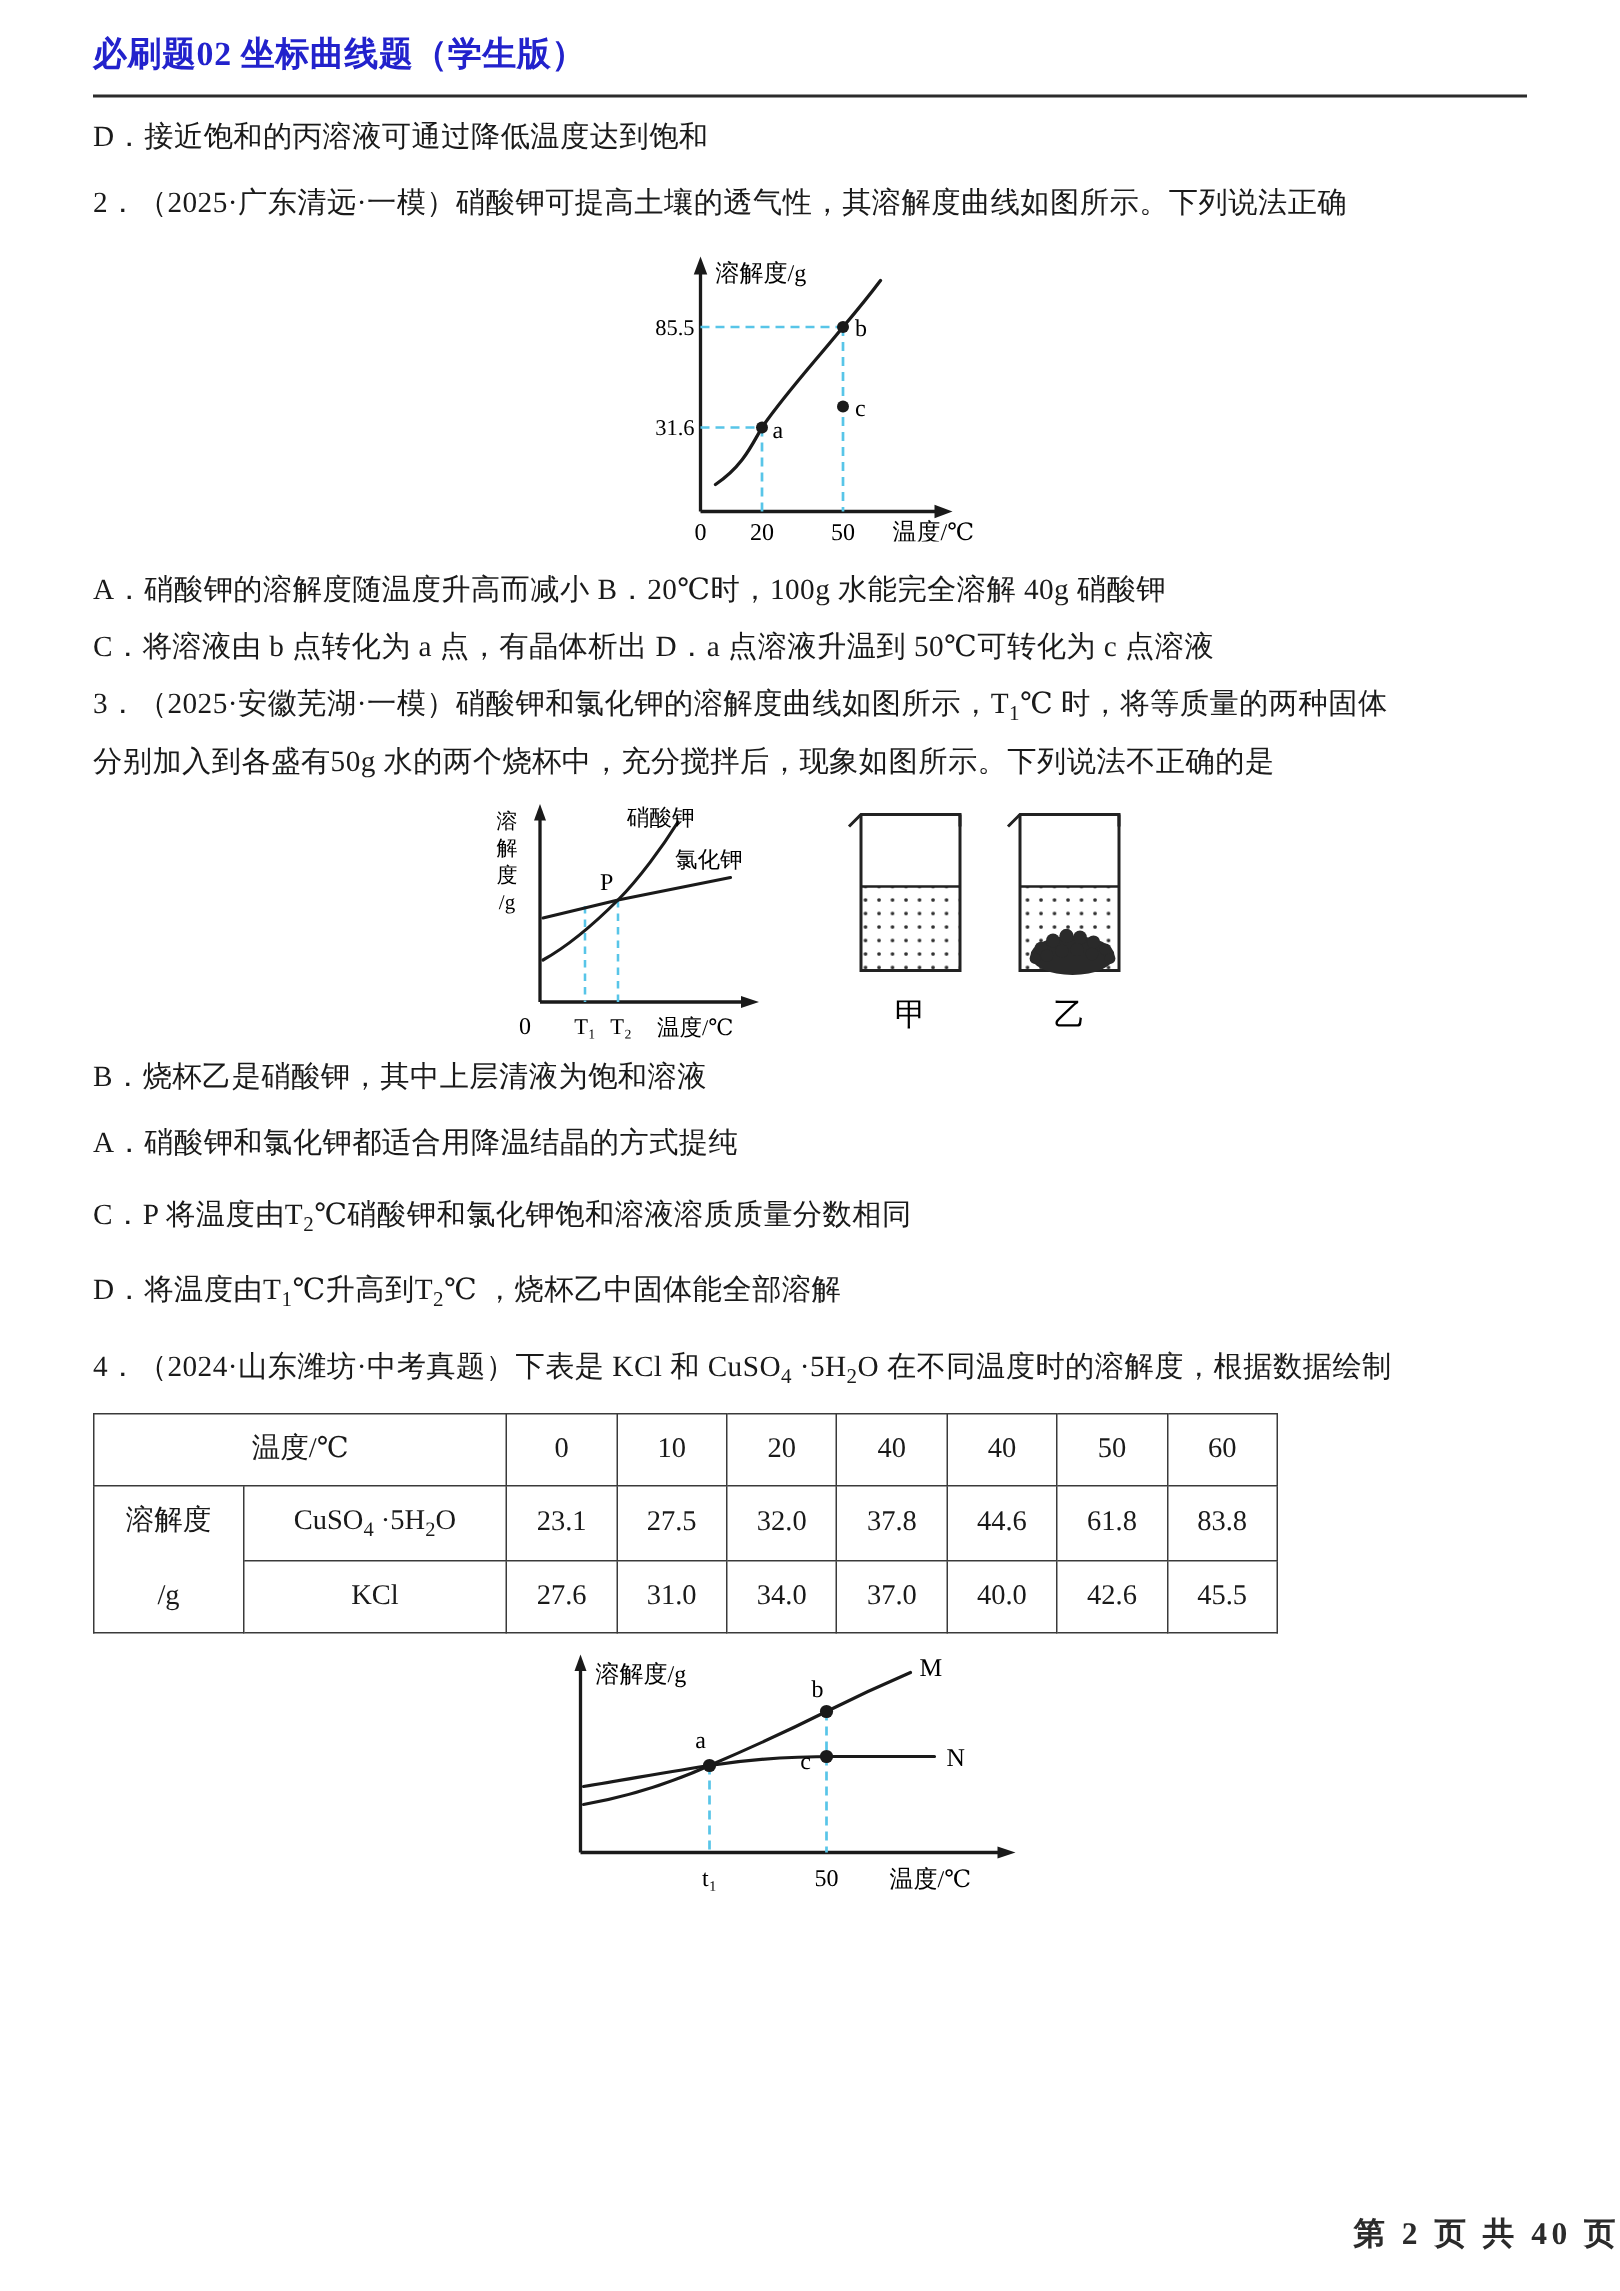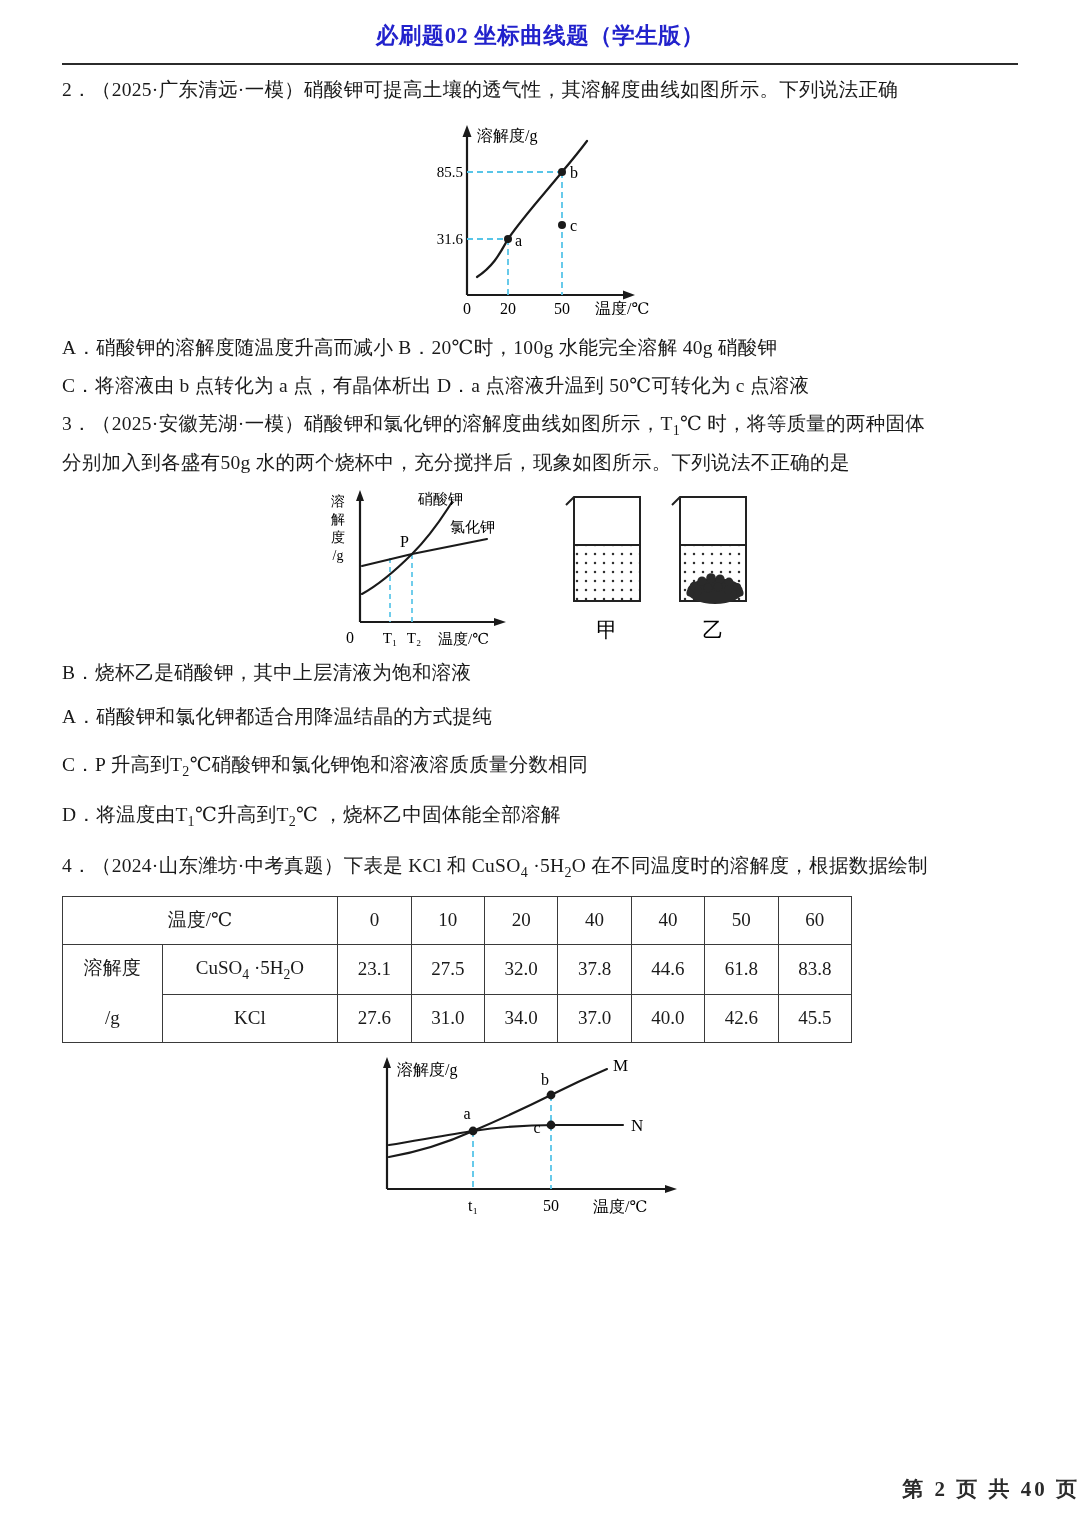--- a/index.html
+++ b/index.html
@@ -9,21 +9,20 @@
     background:#ffffff;
     font-family:"Liberation Serif","DejaVu Serif",serif;
     color:#1a1a1a;
     position:relative;
     overflow:hidden;
   }
   .page { position:relative; width:1080px; height:1527px; padding:0 62px; }
 
   
   .doc-title {
-    text-align:center;
     font-weight:bold;
     font-size:22.5px;
     letter-spacing:0.5px;
     color:#2222cc;
     padding-top:22px;
     line-height:1.2;
   }
   .header-rule {
     border:0; border-top:2px solid #2b2b2b;
     margin:14px 0 0 0;
@@ -75,20 +74,21 @@
   svg text { font-family:"Liberation Serif","DejaVu Serif",serif; }
 </style>
 </head>
 <body>
 
 <div class="page">
 
   <div class="doc-title">必刷题02 坐标曲线题（学生版）</div>
   <hr class="header-rule">
 
+  <div class="qline sp-t">D．接近饱和的丙溶液可通过降低温度达到饱和</div>
 
   <div class="qline" style="padding-top:6px;">2．（2025·广东清远·一模）硝酸钾可提高土壤的透气性，其溶解度曲线如图所示。下列说法正确</div>
 
   <div class="fig-wrap" style="margin-top:6px;">
     <svg width="290" height="200" viewBox="0 0 290 200">
 
       <line x1="72" y1="18" x2="72" y2="180" stroke="#1a1a1a" stroke-width="2.2"></line>
       <polygon points="72,10 67.5,22 76.5,22" fill="#1a1a1a"></polygon>
       <line x1="72" y1="180" x2="232" y2="180" stroke="#1a1a1a" stroke-width="2.2"></line>
       <polygon points="240,180 228,175.5 228,184.5" fill="#1a1a1a"></polygon>
@@ -196,21 +196,21 @@
           <circle cx="142" cy="104" r="3.6" fill="#2a2a2a"></circle>
           <circle cx="192" cy="104" r="3.6" fill="#2a2a2a"></circle>
         </g>
         <text x="165" y="148" font-size="21" text-anchor="middle">乙</text>
       </g>
     </svg>
   </div>
 
   <div class="qline">B．烧杯乙是硝酸钾，其中上层清液为饱和溶液</div>
   <div class="qline" style="padding-top:6px;">A．硝酸钾和氯化钾都适合用降温结晶的方式提纯</div>
-  <div class="qline" style="padding-top:10px;"><span>C．P 升高到T</span><span class="small-sub">2</span><span>℃硝酸钾和氯化钾饱和溶液溶质质量分数相同</span></div>
+  <div class="qline" style="padding-top:10px;"><span>C．P 将温度由T</span><span class="small-sub">2</span><span>℃硝酸钾和氯化钾饱和溶液溶质质量分数相同</span></div>
   <div class="qline" style="padding-top:10px;"><span>D．将温度由T</span><span class="small-sub">1</span><span>℃升高到T</span><span class="small-sub">2</span><span>℃ ，烧杯乙中固体能全部溶解</span></div>
 
   <div class="qline" style="padding-top:12px;"><span>4．（2024·山东潍坊·中考真题）下表是 KCl 和 CuSO</span><span class="small-sub">4</span><span> ·5H</span><span class="small-sub">2</span><span>O 在不同温度时的溶解度，根据数据绘制</span></div>
 
   <table class="data-table">
     <tbody>
       <tr>
         <td class="hdr-temp" colspan="2">温度/℃</td>
         <td class="vnum">0</td>
         <td class="vnum">10</td>

